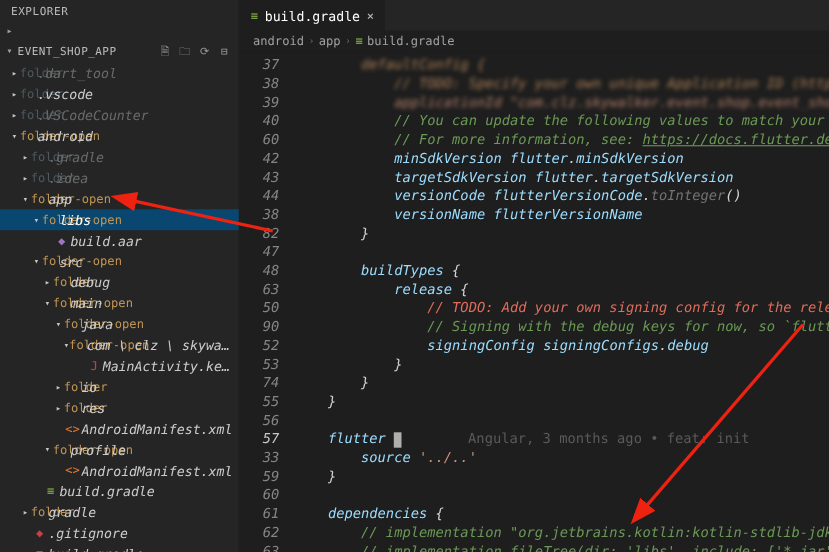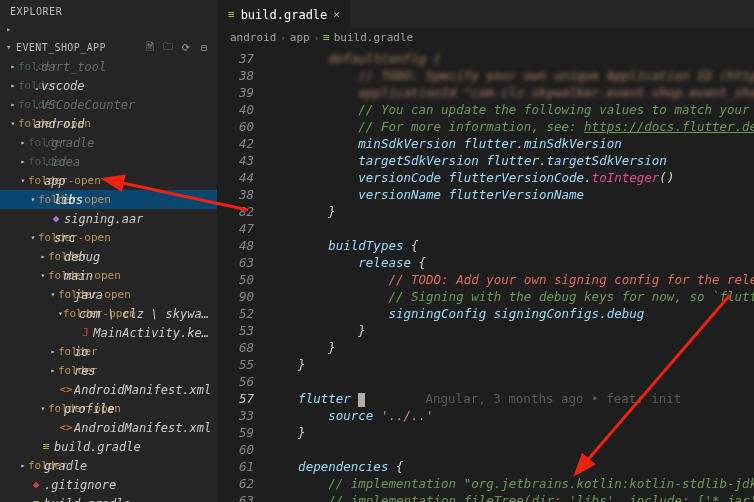--- a/index.html
+++ b/index.html
@@ -74,21 +74,21 @@
   .gutter { width:46px; text-align:right; color:#858585; padding:2px 10px 0 0; user-select:none;}
   .gutter .ln { height:17px; }
   .gutter .current { color:#c6c6c6; }
   .code { flex:1; padding:2px 0 0 4px; white-space:pre; overflow:hidden; position:relative;}
   .code .line { height:17px; }
   .tok-brace { color:#d4d4d4; }
   .tok-cmt { color:#6a9955; }
   .tok-cmt-link { color:#6a9955; text-decoration:underline; }
   .tok-key { color:#9cdcfe; }
   .tok-obj { color:#9cdcfe; }
-  .tok-method { color:#ec4899; }
+  .tok-method { color:#737373; }
   .tok-str { color:#ce9178; }
   .tok-warn { color:#e06c5a; font-style: italic;}
   .blurred-orange { color:#d19a66; filter: blur(2px); opacity:.8;}
   .blurred-red { color:#ce9178; filter: blur(2px); opacity:.85;}
   .blame { color:#5a5a5a; font-style:normal; }
   .cursor-block { display:inline-block; width:7px; height:14px; background:#aeafad; vertical-align:middle;}
   
   svg.overlay { position:absolute; top:0; left:0; pointer-events:none; }
 </style>
 </head>
@@ -146,21 +146,21 @@
         <span class="name">app</span>
       </div>
       <div class="tree-item selected" style="padding-left: 28px;">
         <span class="chev">▾</span>
         <span class="ficon folder">folder-open</span>
         <span class="name">libs</span>
       </div>
       <div class="tree-item" style="padding-left: 38px;">
         <span class="chev"> </span>
         <span class="ficon purple">◆</span>
-        <span class="name">signing.aar</span>
+        <span class="name">build.aar</span>
       </div>
       <div class="tree-item" style="padding-left: 28px;">
         <span class="chev">▾</span>
         <span class="ficon folder">folder-open</span>
         <span class="name">src</span>
       </div>
       <div class="tree-item" style="padding-left: 38px;">
         <span class="chev">▸</span>
         <span class="ficon folder">folder</span>
         <span class="name">debug</span>
@@ -261,21 +261,21 @@
         <div class="ln">44</div>
         <div class="ln">38</div>
         <div class="ln">82</div>
         <div class="ln">47</div>
         <div class="ln">48</div>
         <div class="ln">63</div>
         <div class="ln">50</div>
         <div class="ln">90</div>
         <div class="ln">52</div>
         <div class="ln">53</div>
-        <div class="ln">68</div>
+        <div class="ln">74</div>
         <div class="ln">55</div>
         <div class="ln">56</div>
         <div class="ln current">57</div>
         <div class="ln">33</div>
         <div class="ln">59</div>
         <div class="ln">60</div>
         <div class="ln">61</div>
         <div class="ln">62</div>
         <div class="ln">63</div>
       </div>

